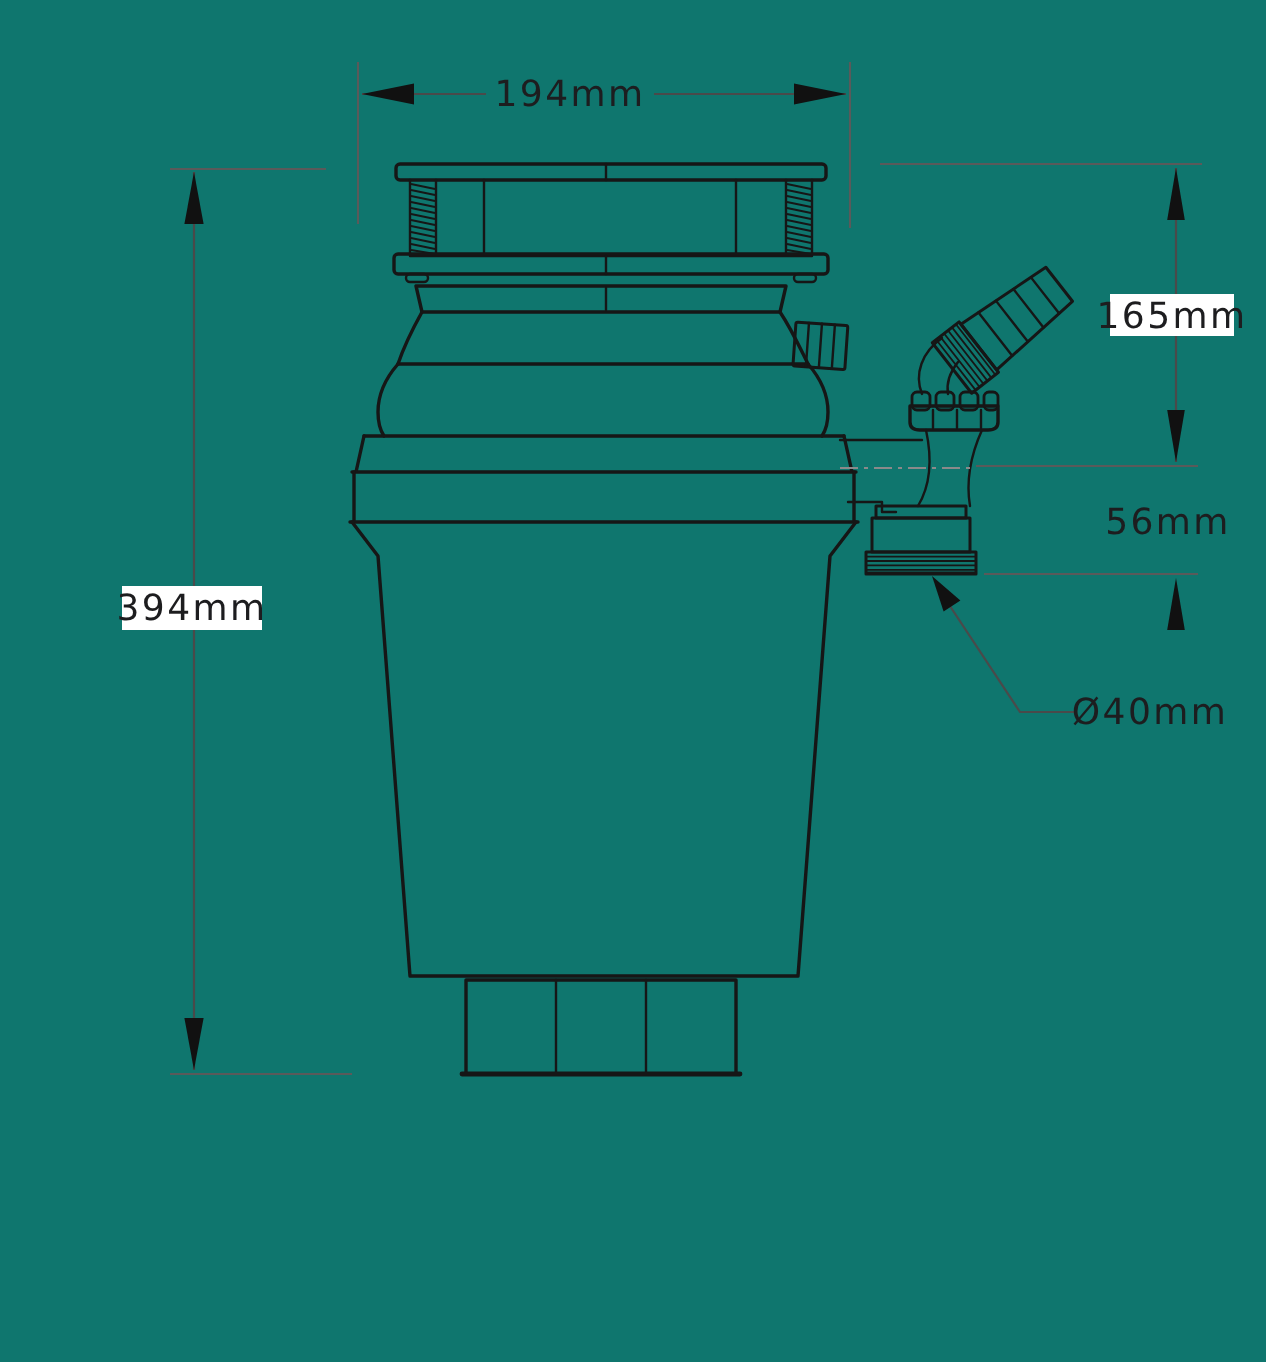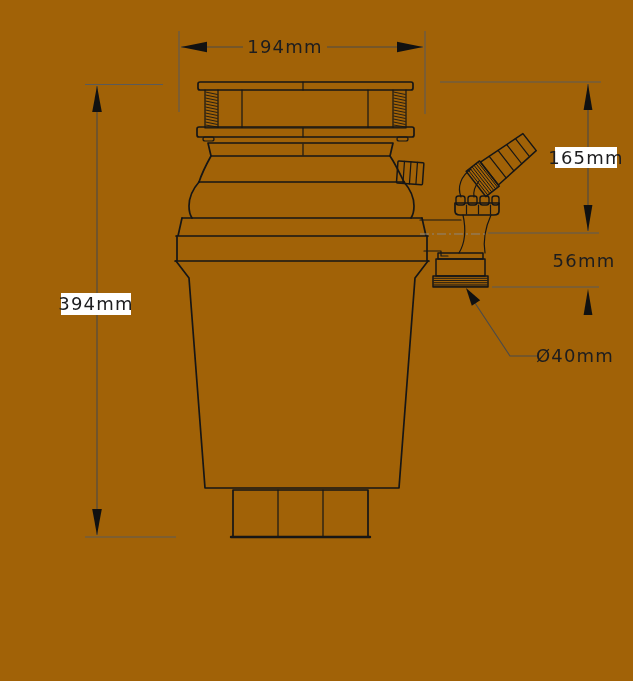--- a/index.html
+++ b/index.html
@@ -1,19 +1,19 @@
 <!DOCTYPE html>
 <html><head>
 <meta charset="utf-8">
 <style>
   html,body{margin:0;padding:0;background:#fff;}
   .canvas{
     position:relative;
     width:633px;height:681px;
-    background:#a16207;
+    background:#0f766e;
     overflow:hidden;
     font-family:"DejaVu Sans", sans-serif;
   }
   svg{display:block;}
   .outline{stroke:#161616;stroke-width:1.7;fill:none;stroke-linejoin:round;stroke-linecap:round;}
   .detail{stroke:#161616;stroke-width:1.2;fill:none;stroke-linejoin:round;stroke-linecap:round;}
   .hatch{stroke:#161616;stroke-width:0.9;fill:none;}
   .dimline{stroke:#4a4a4a;stroke-width:1.1;fill:none;}
   .tick{stroke:#5a5a5a;stroke-width:1.05;fill:none;}
   .arrow{fill:#111;stroke:none;}

